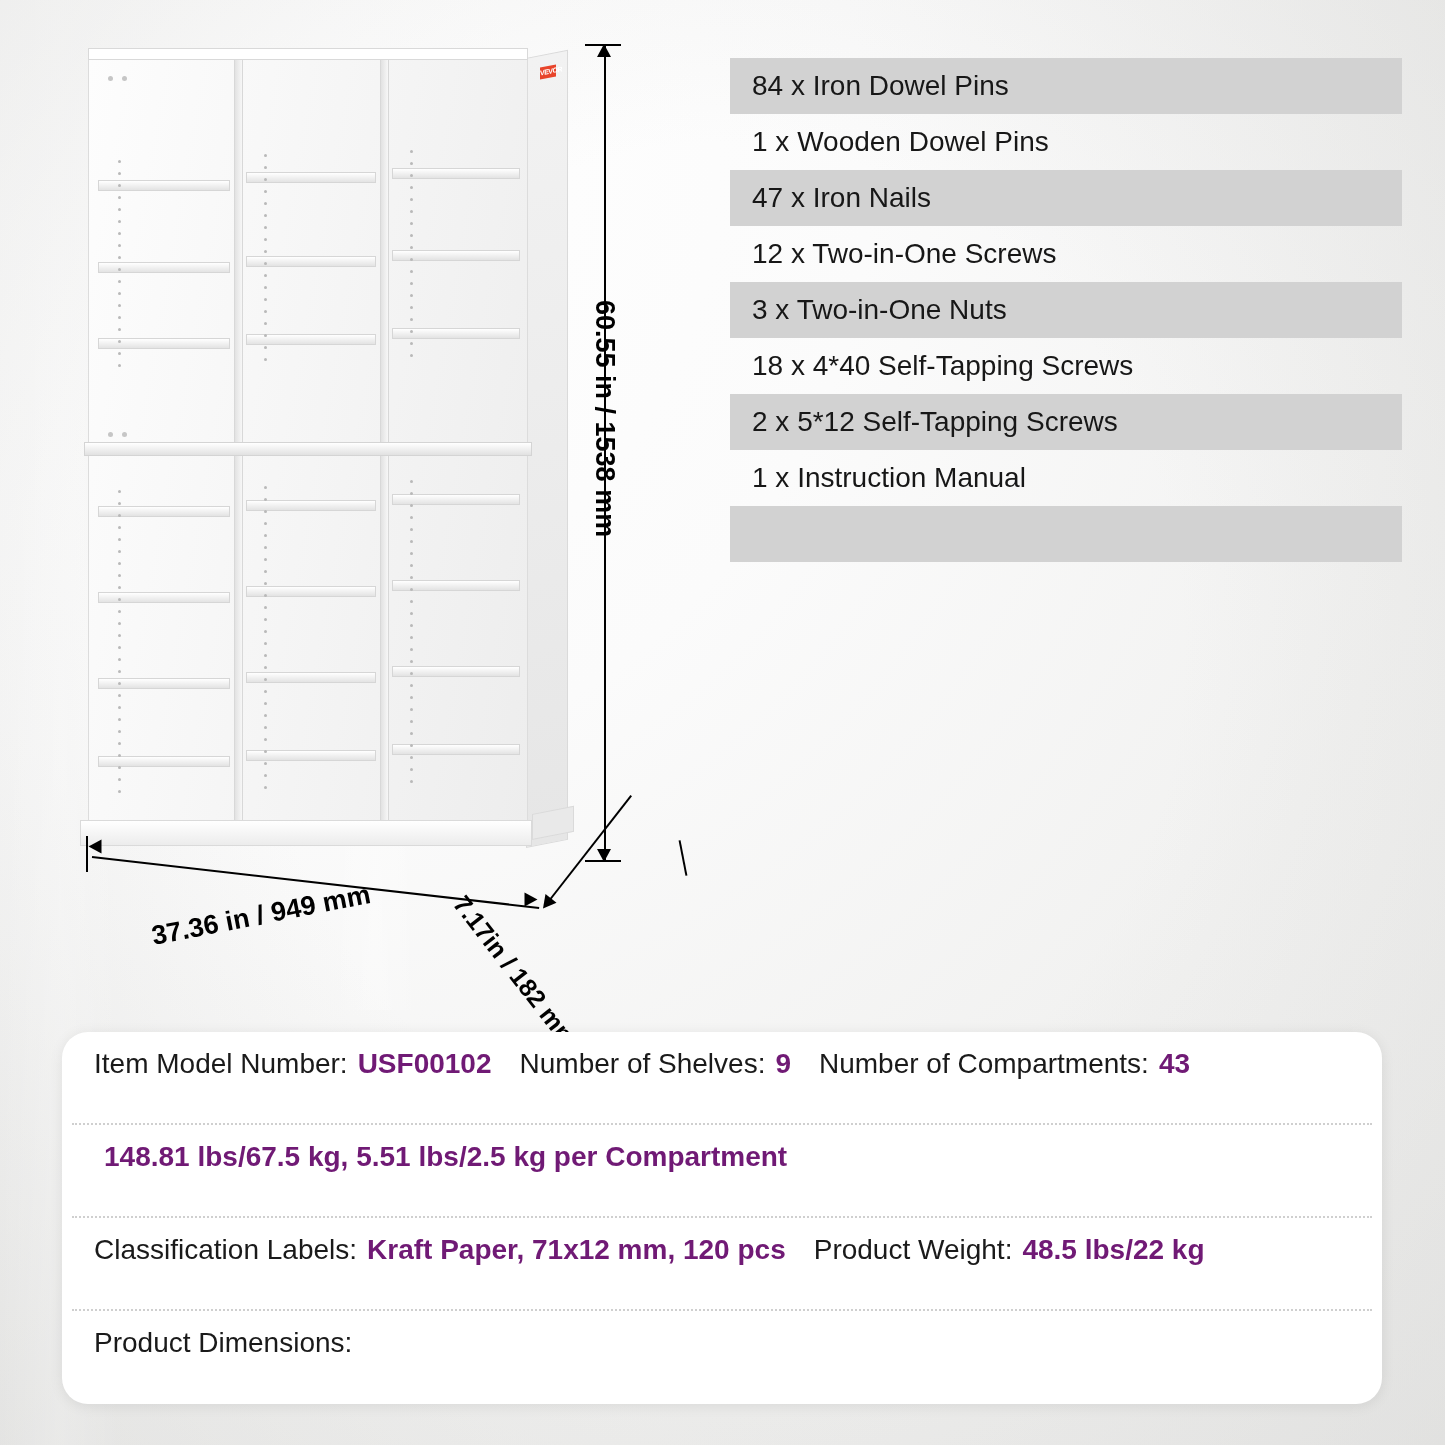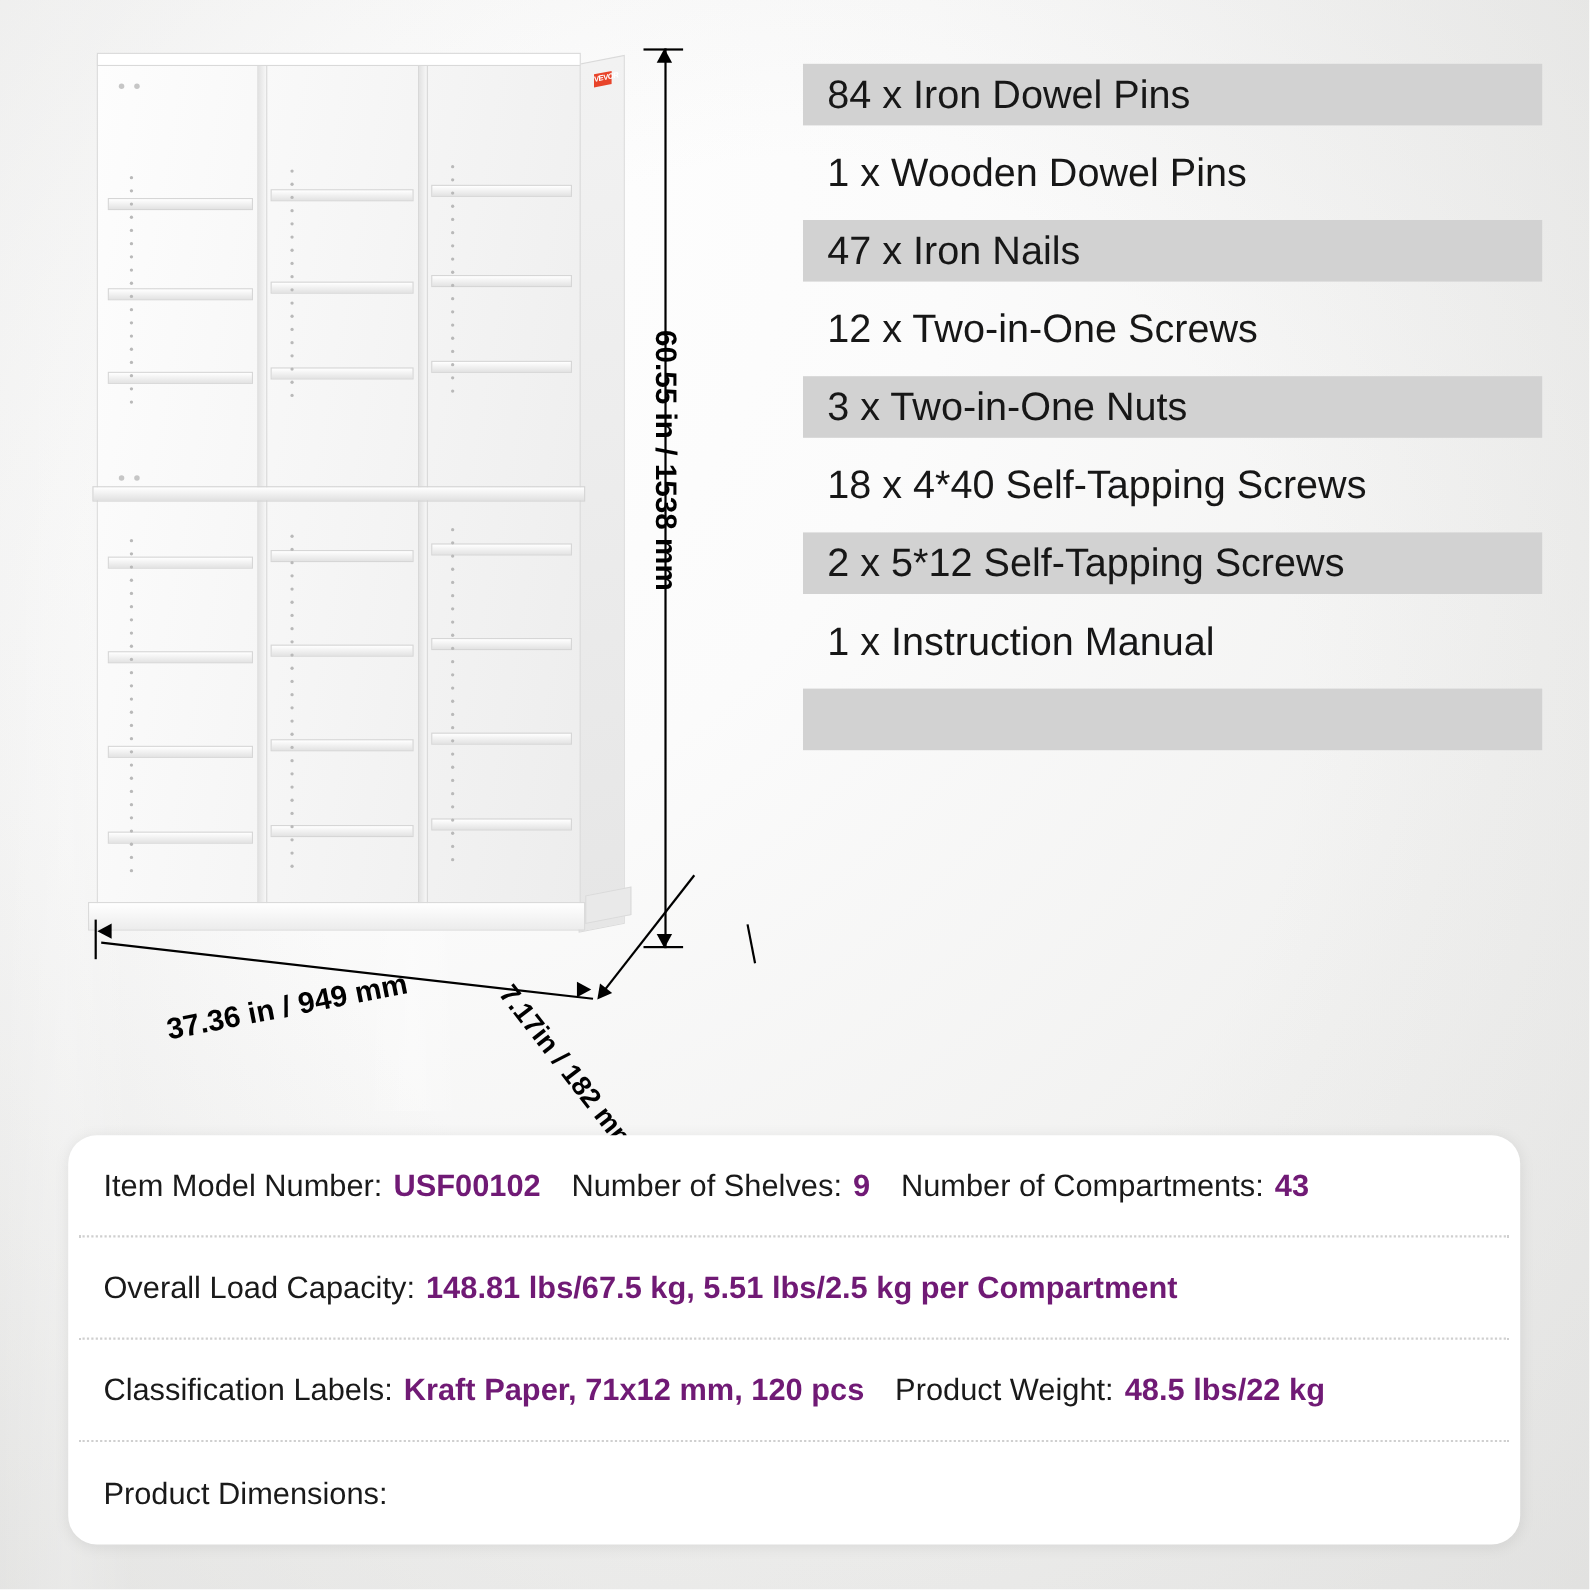--- a/index.html
+++ b/index.html
@@ -249,23 +249,22 @@
     position: absolute;
     left: 730px;
     top: 58px;
     width: 672px;
   }
   .part-row {
     height: 56px;
     display: flex;
     align-items: center;
     padding-left: 22px;
-    font-size: 36px;
+    font-size: 28px;
     color: #171717;
-    margin-bottom: 15px;
     box-sizing: border-box;
   }
   .part-row.shaded {
     background: #d2d2d2;
   }
   .part-row.empty {
     background: #d2d2d2;
   }
 
   
@@ -277,21 +276,21 @@
     height: 372px;
     background: #ffffff;
     border-radius: 26px;
     box-shadow: 0 2px 14px rgba(0,0,0,0.08);
     box-sizing: border-box;
     padding: 0 10px;
   }
   .spec-row {
     height: 93px;
     display: flex;
-    align-items: center;
+    align-items: flex-start;
     padding: 16px 22px;
     font-size: 28px;
     color: #1a1a1a;
     border-bottom: 2px dotted #cfcfcf;
     box-sizing: border-box;
     white-space: nowrap;
   }
   .spec-row:last-child { border-bottom: none; }
   .spec-label { color: #1a1a1a; }
   .val {
@@ -548,21 +547,20 @@
       <span class="spec-label">Number of Shelves:</span>
       <span class="gap-sm"></span>
       <span class="val">9</span>
       <span class="gap-lg"></span>
       <span class="spec-label">Number of Compartments:</span>
       <span class="gap-sm"></span>
       <span class="val">43</span>
     </div>
 
     <div class="spec-row">
-      <span class="spec-label">Overall Load Capacity:</span>
       <span class="gap-sm"></span>
       <span class="val">148.81 lbs/67.5 kg, 5.51 lbs/2.5 kg per Compartment</span>
     </div>
 
     <div class="spec-row">
       <span class="spec-label">Classification Labels:</span>
       <span class="gap-sm"></span>
       <span class="val">Kraft Paper, 71x12 mm, 120 pcs</span>
       <span class="gap-lg"></span>
       <span class="spec-label">Product Weight:</span>

